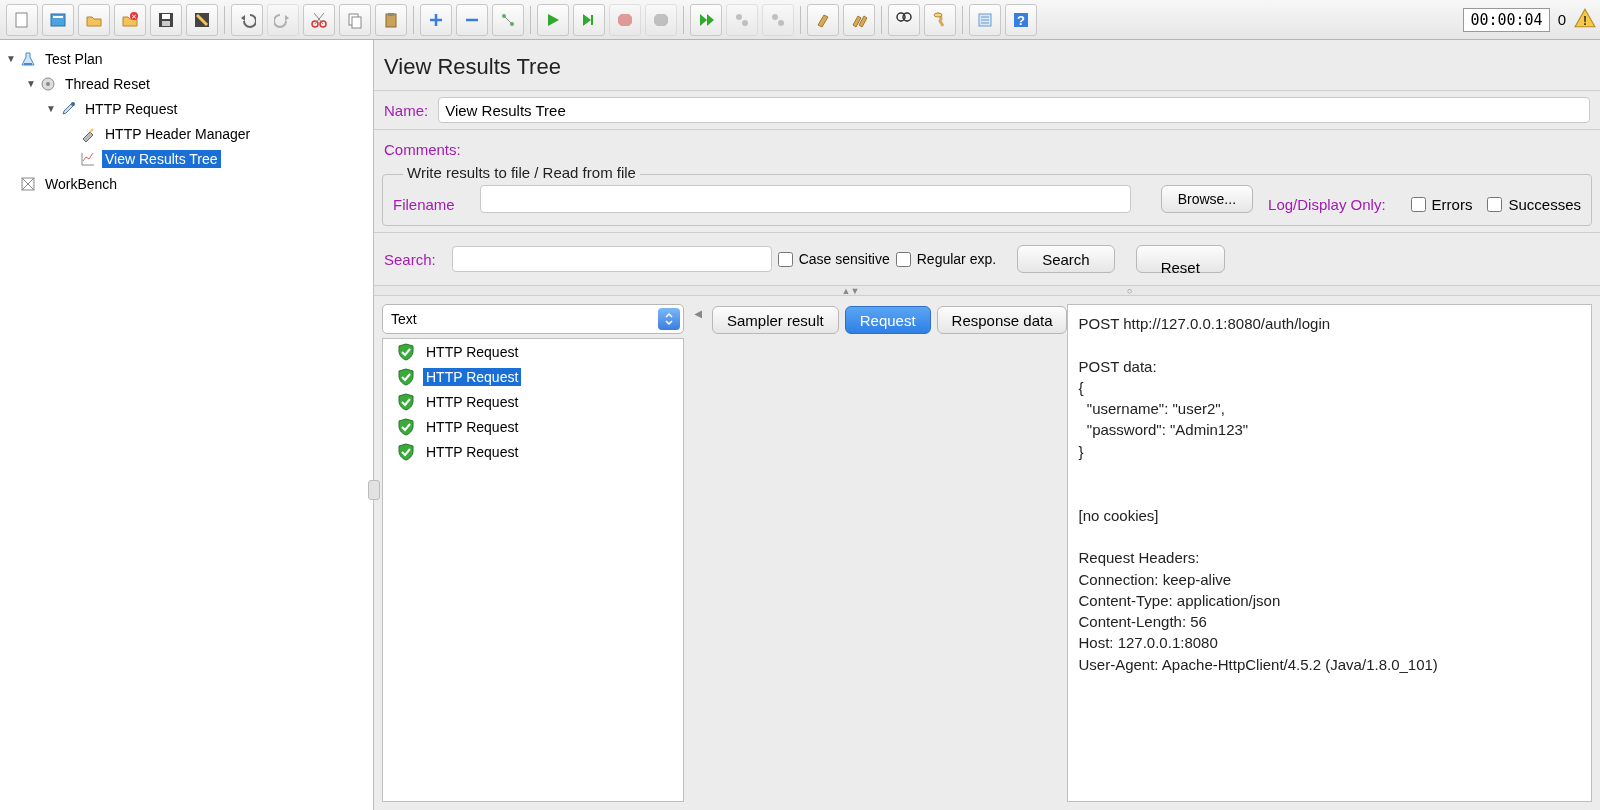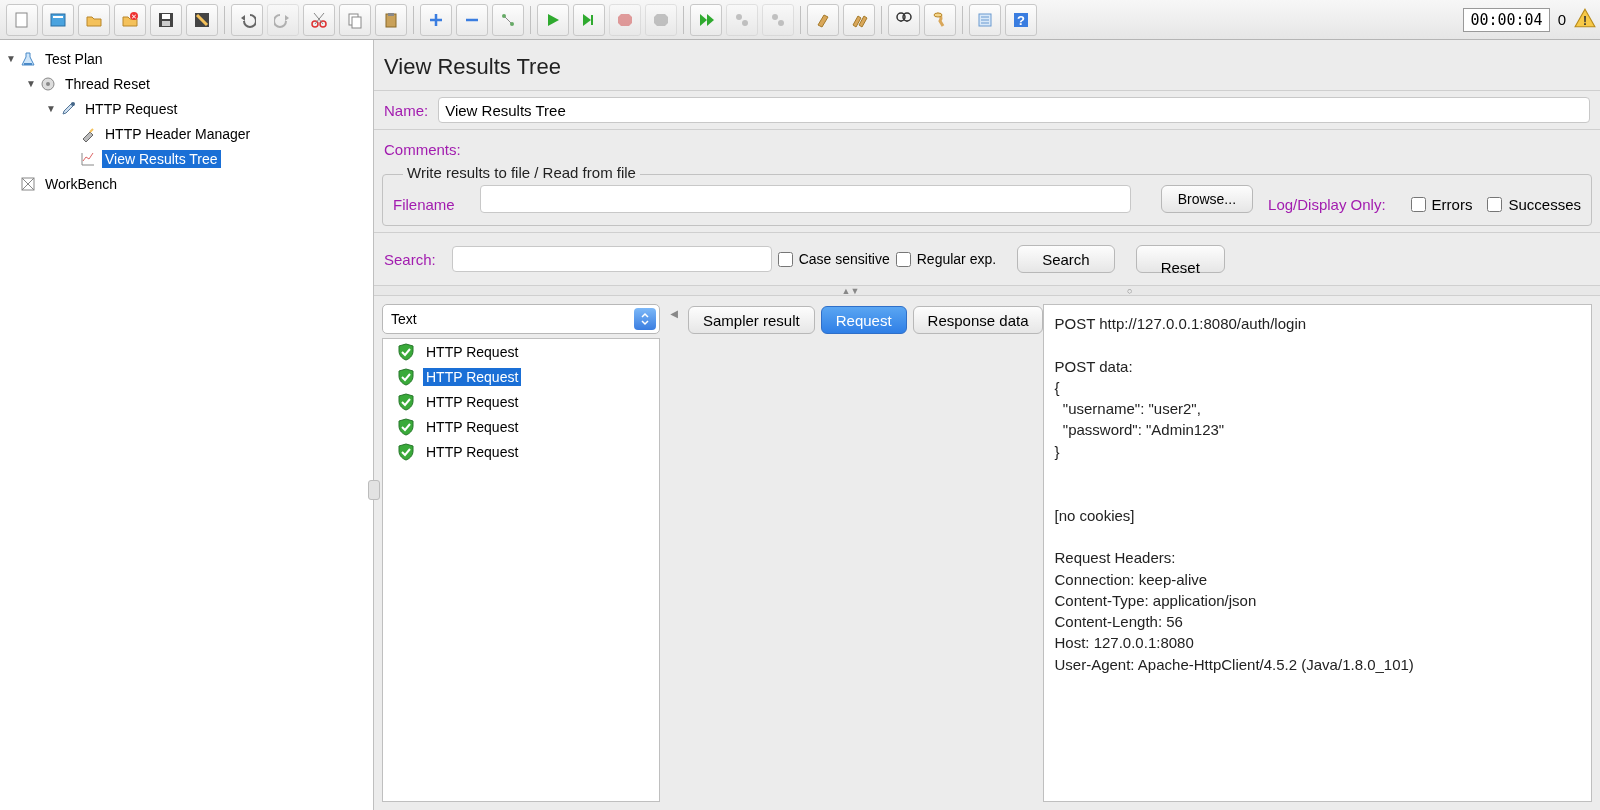--- a/index.html
+++ b/index.html
@@ -182,21 +182,21 @@
   border-bottom:1px solid #cfcfcf;
 }
 .results-area {
   flex: 1;
   display: flex;
   padding: 8px;
   gap: 8px;
   overflow:hidden;
 }
 .results-left {
-  width: 278px;
+  width: 302px;
   display: flex;
   flex-direction: column;
 }
 .combo {
   height: 30px;
   border: 1px solid #b8b8b8;
   border-radius: 5px;
   background: #fff;
   display: flex;
   align-items: center;

